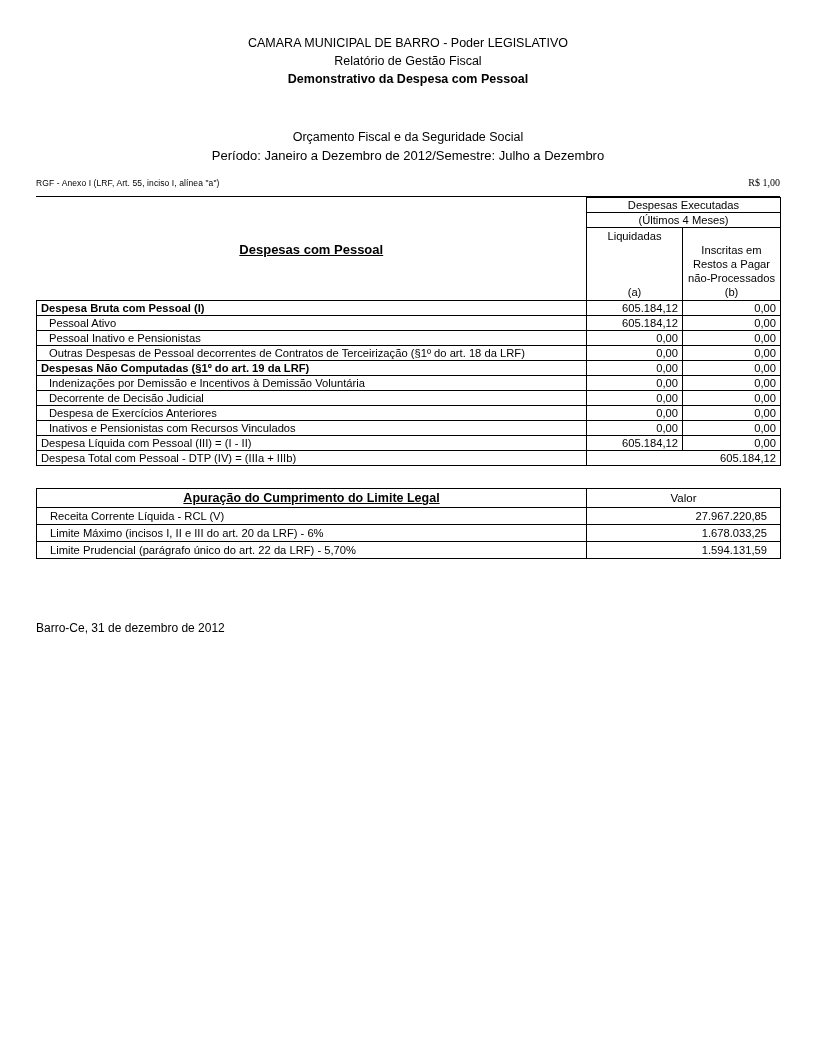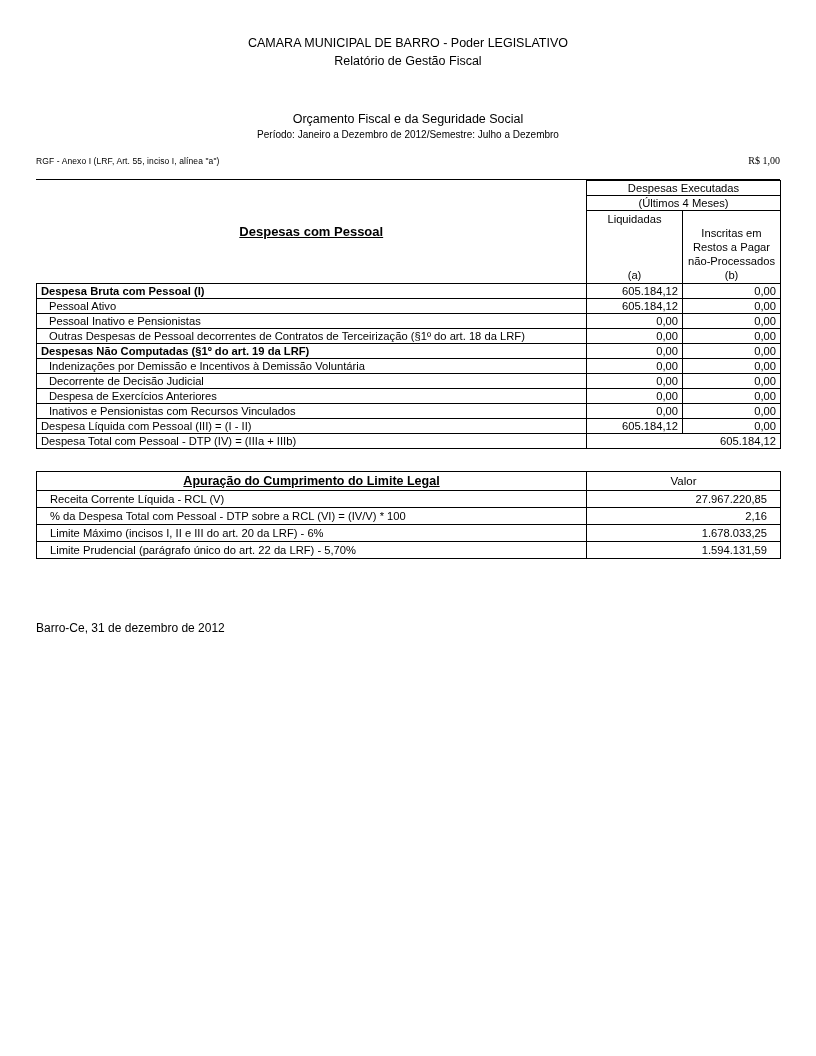--- a/index.html
+++ b/index.html
@@ -27,30 +27,30 @@
     text-align: center;
     line-height: 1.45;
   }
   .hdr div {
     font-size: 12.5px;
   }
   .hdr .l1 { font-size: 12.5px; }
   .hdr .l2 { font-size: 12.5px; }
   .hdr .l3 { font-size: 12.5px; font-weight: bold; }
   .hdr .l4 { font-size: 12.5px; margin-top: 40px; }
-  .hdr .l5 { font-size: 10px; }
+  .hdr .l5 { font-size: 13px; }
 
   
   .subline {
     margin-top: 12px;
     display: flex;
     justify-content: space-between;
     align-items: flex-end;
     border-bottom: 1px solid #000;
-    padding-bottom: 13px;
+    padding-bottom: 8px;
     gap: 36px;
   }
   .subline .left {
     font-size: 8.5px;
     letter-spacing: .1px;
   }
   .subline .right {
     font-size: 10px;
     font-family: Liberation Serif, serif;
   }
@@ -126,20 +126,21 @@
   }
 </style>
 </head>
 <body>
 
 <div class="page">
 
   <div class="hdr">
     <div class="l1">CAMARA MUNICIPAL DE BARRO - Poder LEGISLATIVO</div>
     <div class="l2">Relatório de Gestão Fiscal</div>
+    <div class="l3">Demonstrativo da Despesa com Pessoal</div>
     <div class="l4">Orçamento Fiscal e da Seguridade Social</div>
     <div class="l5">Período: Janeiro a Dezembro de 2012/Semestre: Julho a Dezembro</div>
   </div>
 
   <div class="subline">
     <div class="left">RGF - Anexo I (LRF, Art. 55, inciso I, alínea "a")</div>
     <div class="right">R$ 1,00</div>
   </div>
 
   <table class="t1">
@@ -235,24 +236,20 @@
     <tbody>
       <tr>
         <td class="t2title">Apuração do Cumprimento do Limite Legal</td>
         <td class="valhead">Valor</td>
       </tr>
       <tr>
         <td>Receita Corrente Líquida - RCL (V)</td>
         <td class="num">27.967.220,85</td>
       </tr>
       <tr>
-        <td>% da Despesa Total com Pessoal - DTP sobre a RCL (VI) = (IV/V) * 100</td>
-        <td class="num">2,16</td>
-      </tr>
-      <tr>
         <td>Limite Máximo (incisos I, II e III do art. 20 da LRF) - 6%</td>
         <td class="num">1.678.033,25</td>
       </tr>
       <tr>
         <td>Limite Prudencial (parágrafo único do art. 22 da LRF) - 5,70%</td>
         <td class="num">1.594.131,59</td>
       </tr>
     </tbody>
   </table>
 

